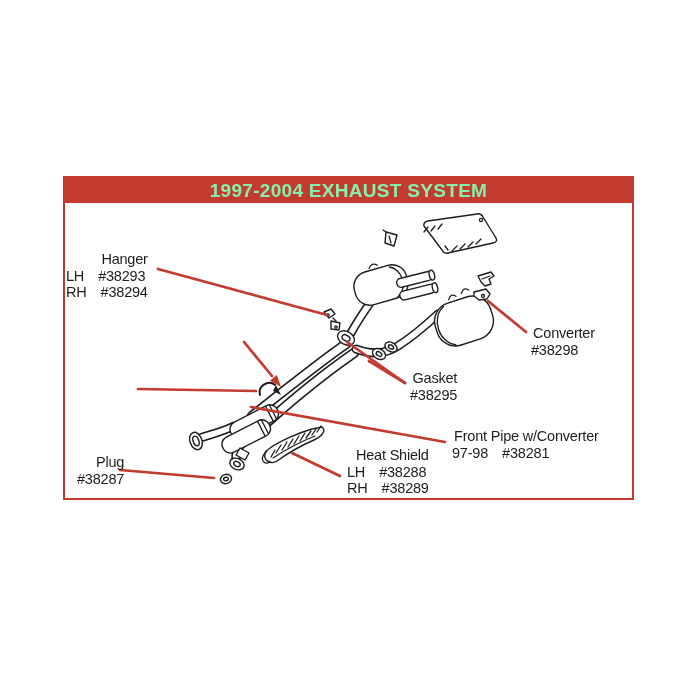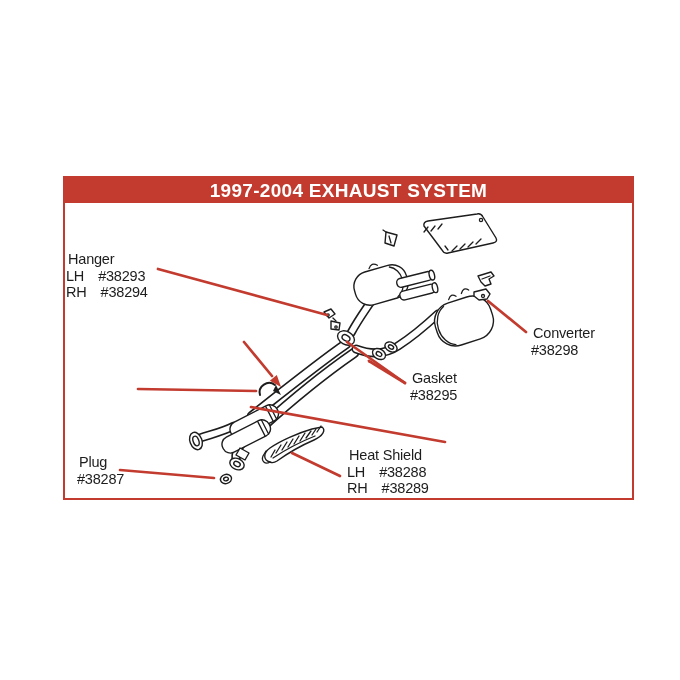--- a/index.html
+++ b/index.html
@@ -2,36 +2,36 @@
 <html style="--accent: #c23b2e; --ink: #1d1d1d; --paper: #ffffff;"><head>
 <meta charset="utf-8">
 <style>
   :root{ --accent:#c23b2e; --ink:#1d1d1d; --paper:#ffffff; }
   html,body{margin:0;padding:0;background:var(--paper);}
   .stage{position:relative;width:680px;height:680px;background:var(--paper);
          font-family:"Liberation Sans",sans-serif;overflow:hidden;}
   .frame{position:absolute;left:63px;top:176px;width:571px;height:324px;
          border:2px solid var(--accent);box-sizing:border-box;background:var(--paper);}
   .banner{height:25px;background:var(--accent);display:flex;align-items:center;justify-content:center;}
-  .banner span{color:#ffffff;font-weight:bold;font-size:19px;letter-spacing:.3px;white-space:nowrap;}
+  .banner span{color:#86efac;font-weight:bold;font-size:19px;letter-spacing:.3px;white-space:nowrap;}
   svg.art{position:absolute;left:0;top:0;width:680px;height:680px;}
   
   .s{fill:#fff;stroke:var(--ink);stroke-width:1.4;stroke-linejoin:round;}
   .l{fill:none;stroke:var(--ink);stroke-width:1.3;stroke-linecap:round;}
   .f{fill:var(--ink);stroke:none;}
   .po{fill:none;stroke:var(--ink);stroke-width:10.5;stroke-linecap:round;}
   .pi{fill:none;stroke:#fff;stroke-width:7;stroke-linecap:round;}
   .po2{fill:none;stroke:var(--ink);stroke-width:9;stroke-linecap:round;}
   .pi2{fill:none;stroke:#fff;stroke-width:5.8;stroke-linecap:round;}
   .lead{fill:none;stroke:var(--accent);stroke-width:2.7;stroke-linecap:round;}
   .leadf{fill:var(--accent);stroke:none;}
   
   .label{position:absolute;color:var(--ink);font-size:14.5px;line-height:16.5px;
          letter-spacing:-.2px;white-space:nowrap;}
-  .label .nm{margin-left:2px;}
+  .label .nm{margin-left:2px;text-align:right;}
   .numline{display:flex;gap:14px;}
   .numline b{font-weight:400;}
   .pfx:empty{display:none;}
   .center{text-align:center;width:92px;}
   .center .numline{justify-content:center;}
 </style>
 </head>
 <body>
 
 <div class="stage">
@@ -210,14 +210,21 @@
     </div>
   </div>
 
   <div class="label" style="left:531px;top:325px">
     <div class="nm">Converter</div>
     <div class="numline">
       <b>#38298</b>
     </div>
   </div>
 
+  <div class="label" style="left:452px;top:428px">
+    <div class="nm">Front Pipe w/Converter</div>
+    <div class="numline">
+      <span class="pfx">97-98</span>
+        <b>#38281</b>
+    </div>
+  </div>
 
 </div>
 
 </body></html>

